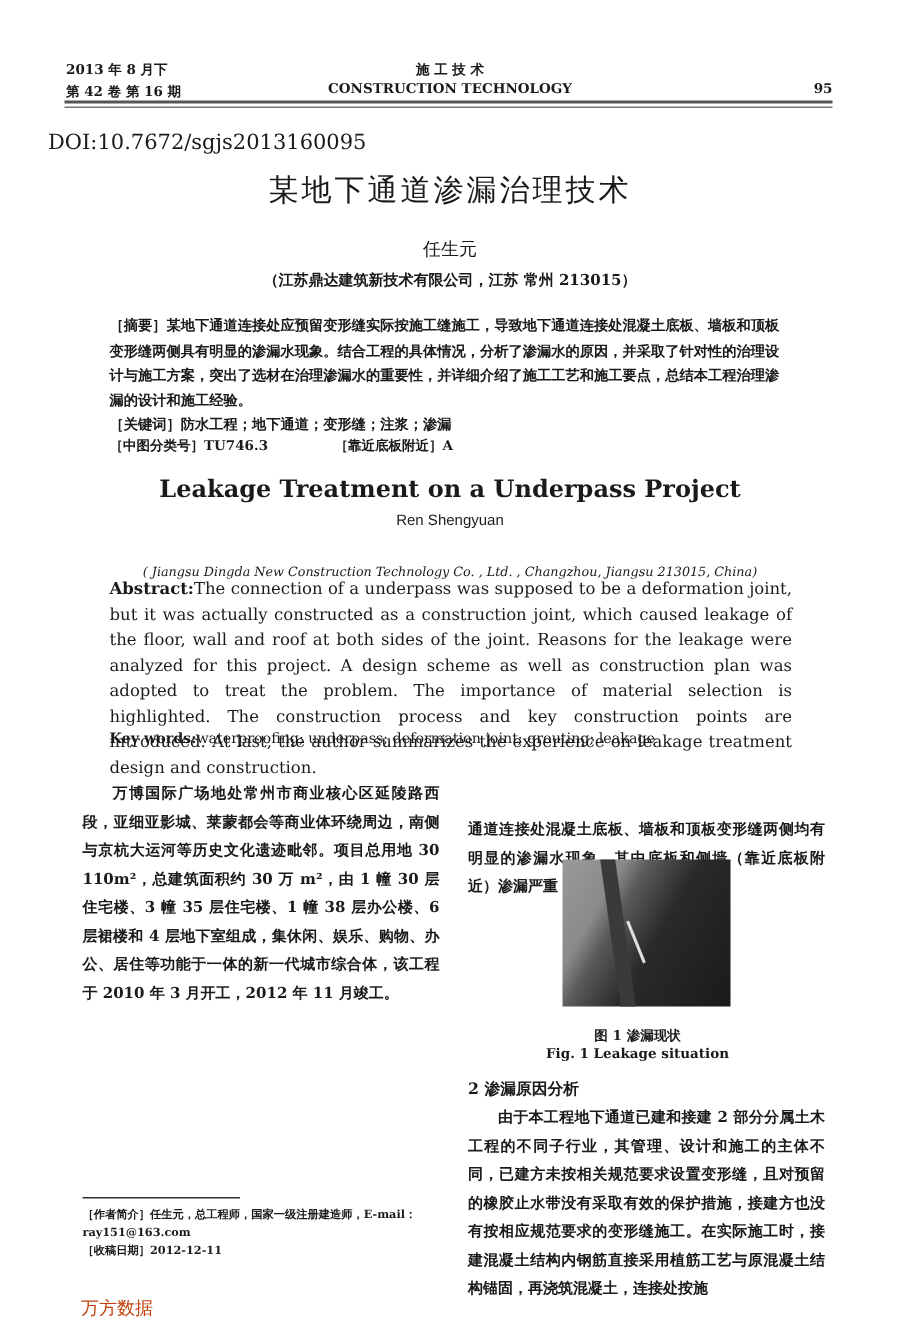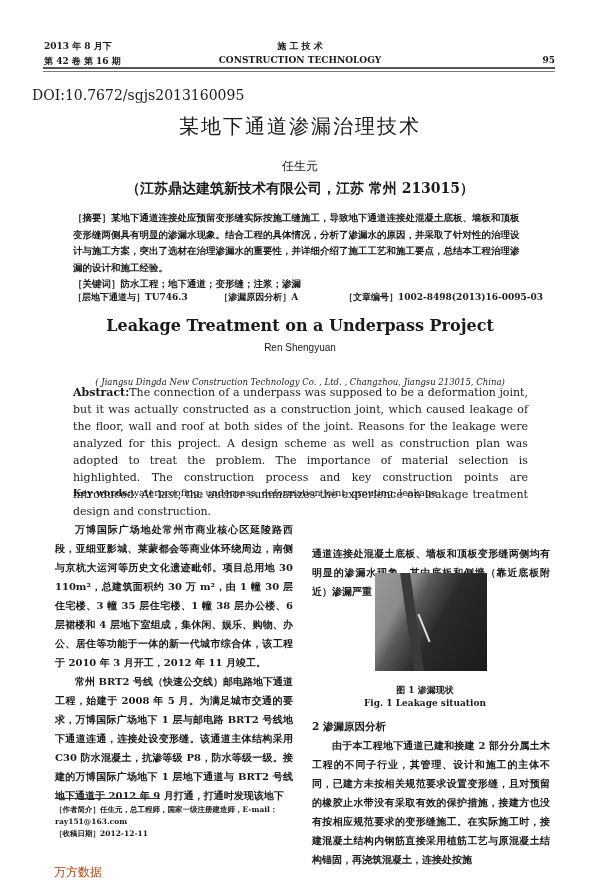--- a/index.html
+++ b/index.html
@@ -6,21 +6,21 @@
   body { width: 600px; height: 891px; position: relative; overflow: hidden;
          font-family: "DejaVu Serif", "Liberation Serif", serif; color: #1a1a1a; }
   .abs { position: absolute; }
   .hdr-small { font-size: 9px; font-weight: bold; }
   .rule { position: absolute; left: 43px; width: 512px; }
   .rule1 { top: 67px; height: 0; border-top: 2px solid #555; }
   .rule2 { top: 71px; height: 0; border-top: 1px solid #777; }
   .doi { left: 32px; top: 87px; font-size: 14px; }
   .title-cn { left: 0; width: 600px; top: 113px; text-align: center; font-size: 20px; letter-spacing: 2px; }
   .author-cn { left: 0; width: 600px; top: 158px; text-align: center; font-size: 12px; }
-  .affil-cn { left: 0; width: 600px; top: 180px; text-align: center; font-size: 14px; font-weight: bold; }
+  .affil-cn { left: 0; width: 600px; top: 180px; text-align: center; font-size: 10px; font-weight: bold; }
   .abstract-cn { left: 73px; width: 455px; top: 210px; font-size: 9.5px; line-height: 16.5px; font-weight: bold; }
   .abstract-cn .lab { font-weight: bold; }
   .meta-row { left: 73px; width: 470px; top: 291px; font-size: 9px; font-weight: bold; display: flex; }
   .meta-row span { white-space: nowrap; }
   .title-en { left: 0; width: 600px; top: 316px; text-align: center; font-size: 16px; font-weight: bold; }
   .author-en { left: 0; width: 600px; top: 342px; text-align: center; font-size: 10px; font-family: "Liberation Sans", sans-serif; }
   .affil-en { left: 0; width: 600px; top: 377px; text-align: center; font-size: 8.5px; font-style: italic; }
   .abstract-en { left: 73px; width: 455px; top: 384px; font-size: 11px; line-height: 17px; text-align: justify; }
   .abstract-en b { font-weight: bold; }
   .kw-en { left: 73px; width: 455px; top: 487px; font-size: 9.5px; }
@@ -56,39 +56,37 @@
 <div class="abs title-cn">某地下通道渗漏治理技术</div>
 <div class="abs author-cn">任生元</div>
 <div class="abs affil-cn">（江苏鼎达建筑新技术有限公司，江苏 常州  213015）</div>
 
 <div class="abs abstract-cn">
   <span class="lab">［摘要］</span><span>某地下通道连接处应预留变形缝实际按施工缝施工，导致地下通道连接处混凝土底板、墙板和顶板变形缝两侧具有明显的渗漏水现象。结合工程的具体情况，分析了渗漏水的原因，并采取了针对性的治理设计与施工方案，突出了选材在治理渗漏水的重要性，并详细介绍了施工工艺和施工要点，总结本工程治理渗漏的设计和施工经验。</span><br>
   <span class="lab">［关键词］</span><span>防水工程；地下通道；变形缝；注浆；渗漏</span>
 </div>
 
 <div class="abs meta-row">
-  <span style="width:150px;"><span>［层地下通道与］</span><span>TU746.3</span></span>
-  <span style="width:128px;"><span>［渗漏原因分析］</span><span>A</span></span>
-  <span><span>［文章编号］</span><span>1002-8498(2013)16-0095-03</span></span>
+  <span style="width:150px;"><span>［中图分类号］</span><span>TU746.3</span></span>
+  <span style="width:128px;"><span>［靠近底板附近］</span><span>A</span></span>
 </div>
 
 <div class="abs title-en">Leakage Treatment on a Underpass Project</div>
 <div class="abs author-en">Ren Shengyuan</div>
 <div class="abs affil-en">( Jiangsu Dingda New Construction Technology Co. , Ltd. , Changzhou, Jiangsu  213015, China)</div>
 
 <div class="abs abstract-en">
   <b>Abstract:</b><span>The connection of a underpass was supposed to be a deformation joint, but it was actually constructed as a construction joint, which caused leakage of the floor, wall and roof at both sides of the joint. Reasons for the leakage were analyzed for this project. A design scheme as well as construction plan was adopted to treat the problem. The importance of material selection is highlighted. The construction process and key construction points are introduced. At last, the author summarizes the experience on leakage treatment design and construction.</span>
 </div>
 <div class="abs kw-en">
   <b>Key words:</b><span>waterproofing; underpass; deformation joint; grouting; leakage</span>
 </div>
 
 <div class="abs col col-left">
   <p class="para">万博国际广场地处常州市商业核心区延陵路西段，亚细亚影城、莱蒙都会等商业体环绕周边，南侧与京杭大运河等历史文化遗迹毗邻。项目总用地 30 110m²，总建筑面积约 30 万 m²，由 1 幢 30 层住宅楼、3 幢 35 层住宅楼、1 幢 38 层办公楼、6 层裙楼和 4 层地下室组成，集休闲、娱乐、购物、办公、居住等功能于一体的新一代城市综合体，该工程于 2010 年 3 月开工，2012 年 11 月竣工。</p>
-  <p class="para">常州 BRT2 号线（快速公交线）邮电路地下通道工程，始建于 2008 年 5 月。为满足城市交通的要求，万博国际广场地下 1 层与邮电路 BRT2 号线地下通道连通，连接处设变形缝。该通道主体结构采用 C30 防水混凝土，抗渗等级 P8，防水等级一级。接建的万博国际广场地下 1 层地下通道与 BRT2 号线地下通道于 2012 年 9 月打通，打通时发现该地下</p>
 </div>
 
 <div class="abs footnote-rule"></div>
 <div class="abs footnote">
   <span>［作者简介］</span><span>任生元，总工程师，国家一级注册建造师，E-mail：ray151@163.com</span><br>
   <span>［收稿日期］</span><span>2012-12-11</span>
 </div>
 
 <div class="abs watermark">万方数据</div>
 

